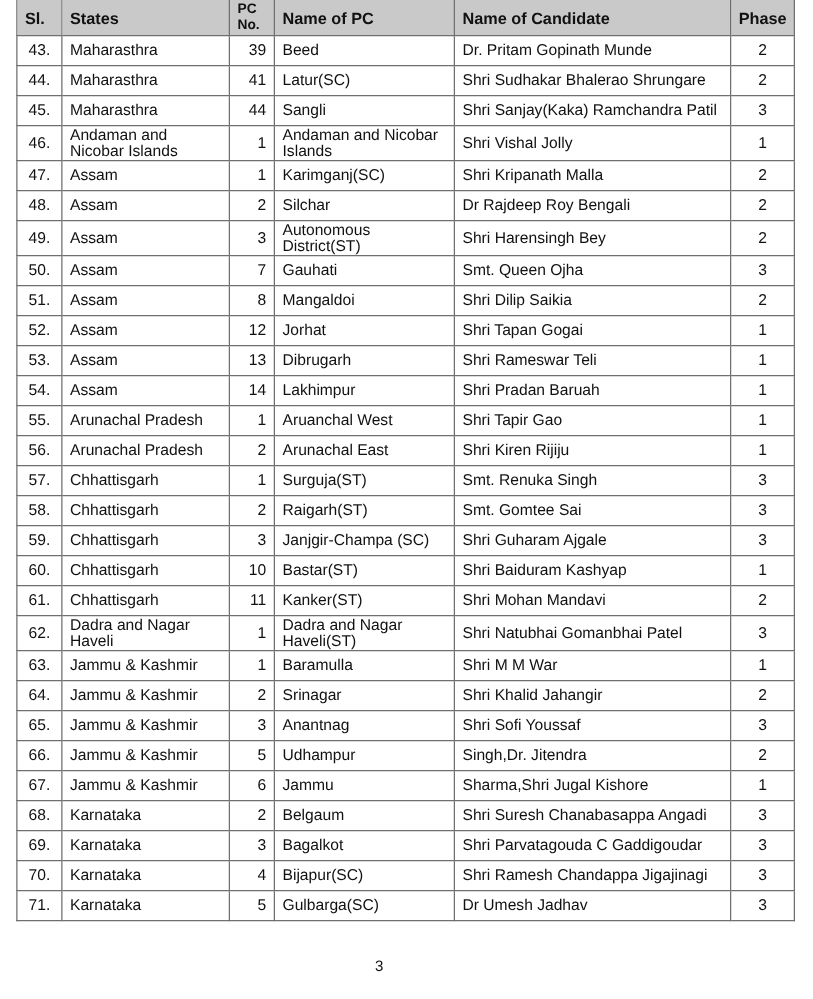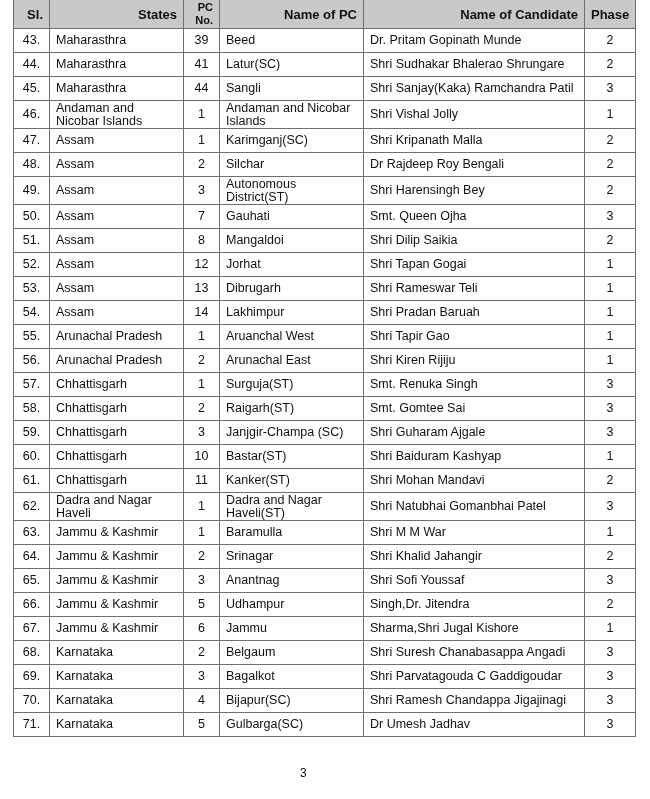--- a/index.html
+++ b/index.html
@@ -8,29 +8,29 @@
     table.pc-table {
       position: absolute; left: 13px; top: -1px;
       border-collapse: collapse; table-layout: fixed;
       width: 622px; font-size: 12.5px;
     }
     .pc-table th, .pc-table td {
       border: 1.5px solid #6f6f6f; padding: 0 6px; line-height: 13px;
       overflow: hidden; white-space: nowrap;
     }
     .pc-table thead th {
-      background: #c9c9c9; font-weight: bold; height: 28px; text-align: right;
+      background: #c9c9c9; font-weight: bold; height: 28px; text-align: left;
       font-size: 13px; line-height: 13px;
     }
     .pc-table thead th.pcno { font-size: 11px; line-height: 13px; }
     .pc-table tbody td { height: 23px; }
     .pc-table tbody tr.tall td { height: 27px; }
     .pc-table tbody tr.tall td.wrap { white-space: normal; line-height: 13px; }
     .pc-table td.sl { text-align: center; }
-    .pc-table td.pcno { text-align: center; }
+    .pc-table td.pcno { text-align: right; }
     .pc-table td.phase { text-align: center; }
     .page-number { position: absolute; left: 300px; top: 766px; font-size: 12px; }
   </style>
 </head>
 <body>
 
 <table class="pc-table">
   <colgroup>
     <col style="width:36px">
     <col style="width:134px">

